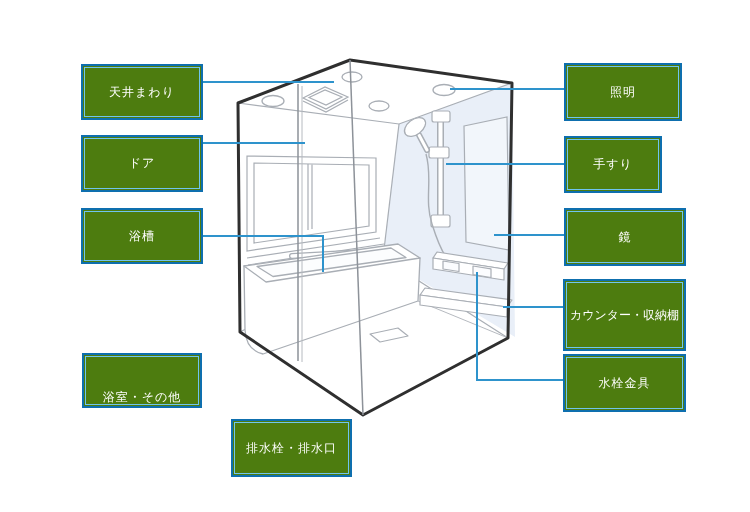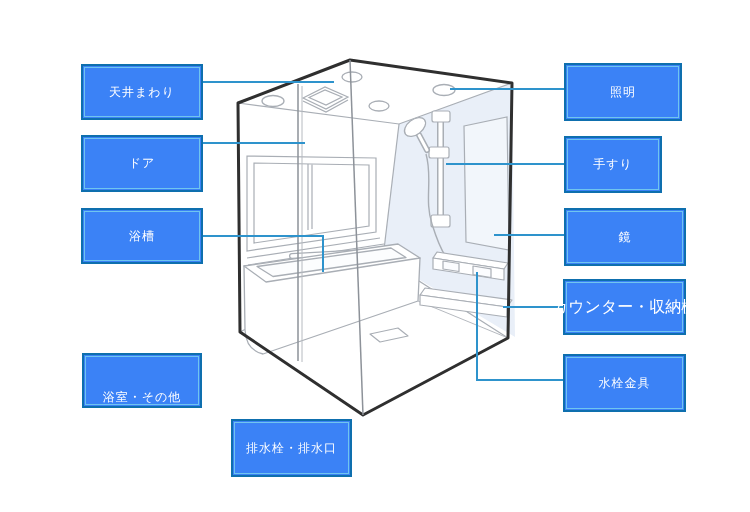--- a/index.html
+++ b/index.html
@@ -3,21 +3,21 @@
 <meta charset="utf-8">
 <style>
   html,body{margin:0;padding:0;background:#fff;}
   #stage{
     position:relative;width:750px;height:512px;background:#ffffff;
     font-family:"DejaVu Sans","Liberation Sans",sans-serif;overflow:hidden;
   }
   #diagram-svg{position:absolute;left:0;top:0;}
   .btn{
     position:absolute;box-sizing:border-box;
-    background:#3b82f6;border:2px solid #0e6fae;
+    background:#4d7c0f;border:2px solid #0e6fae;
     display:flex;align-items:center;justify-content:center;
     color:#ffffff;font-size:12px;letter-spacing:1px;cursor:pointer;
     user-select:none;
   }
   .btn::after{
     content:"";position:absolute;inset:1px;border:1px solid #6fc5ef;
     pointer-events:none;
   }
   .btn span{position:relative;z-index:1;white-space:nowrap;}
 </style>
@@ -145,21 +145,21 @@
   </div>
 
   <div class="btn" style="left:564px;top:136px;width:98px;height:57px;">
     <span>手すり</span>
   </div>
 
   <div class="btn" style="left:564px;top:208px;width:122px;height:58px;">
     <span>鏡</span>
   </div>
 
-  <div class="btn" style="left:563px;top:279px;width:123px;height:56px;font-size:16px;letter-spacing:0;">
+  <div class="btn" style="left:563px;top:279px;width:123px;height:72px;font-size:12px;letter-spacing:0;">
     <span>カウンター・収納棚</span>
   </div>
 
   <div class="btn" style="left:563px;top:354px;width:123px;height:58px;">
     <span>水栓金具</span>
   </div>
 
 </div>
 
 </body></html>

